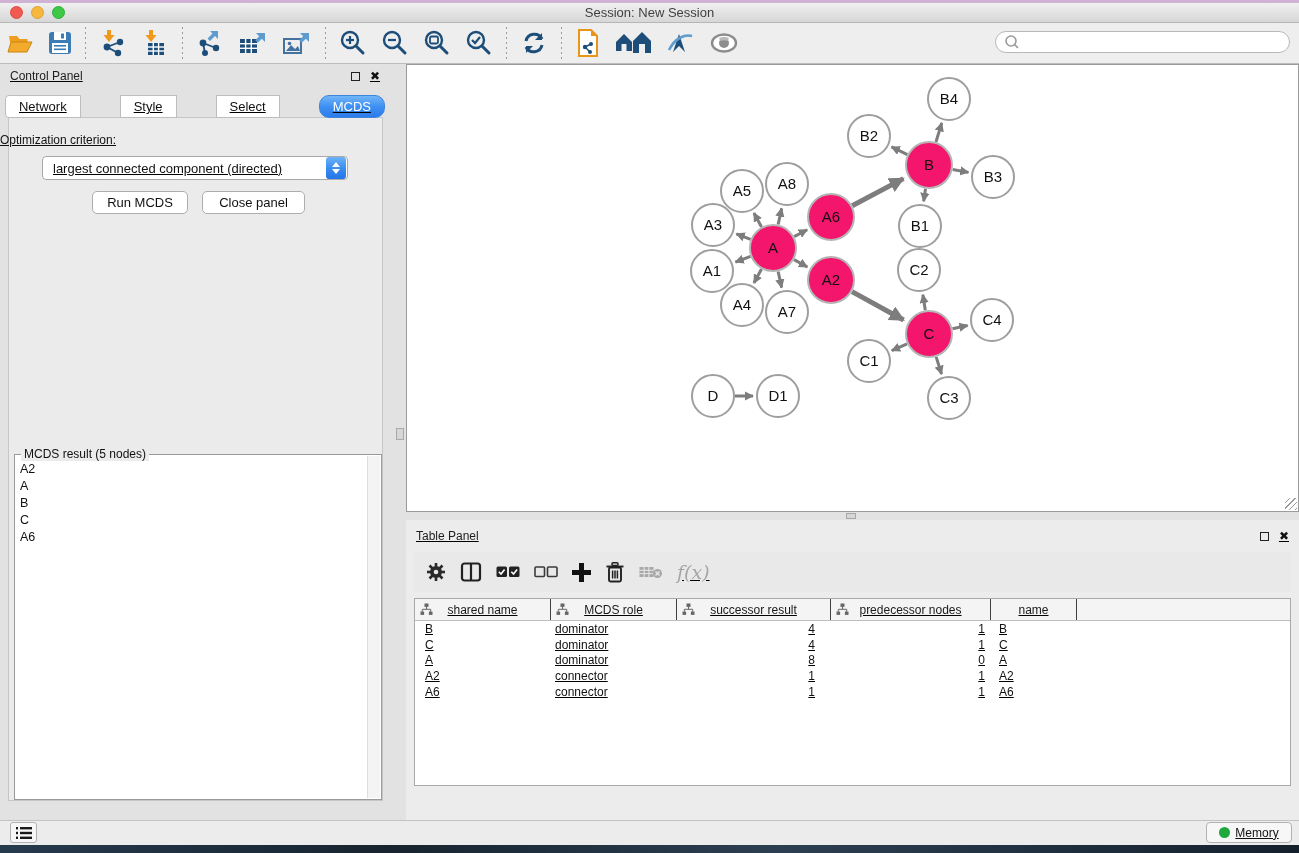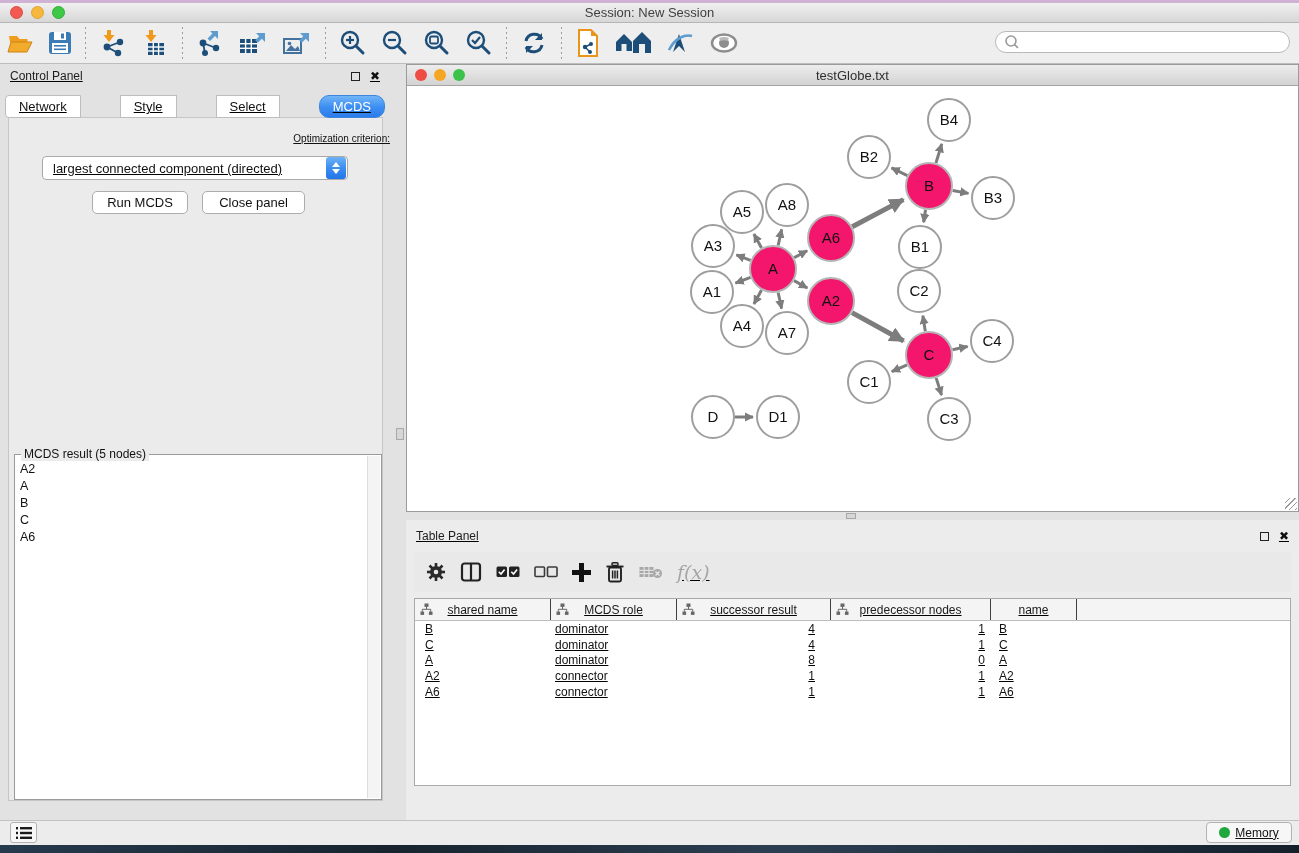--- a/index.html
+++ b/index.html
@@ -39,21 +39,21 @@
 
   #cp-tabs { position:absolute; left:0; top:95px; width:390px; display:flex; justify-content:center;gap:40px; }
   .seg-tab { font-size:13px; color:#111; background:#fff; border:1px solid #bdbdbd;
     padding:3px 13px; margin-left:-1px; position:relative; }
   .seg-tab:first-child { border-radius:4px 0 0 4px; margin-left:0; }
   .seg-tab:last-child { border-radius:0 4px 4px 0; }
   .seg-tab.active { background:linear-gradient(#72b5f8,#3f90f2 50%,#2b7cea); color:#fff; border-color:#3e86dd;
     border-radius:10px; z-index:2; }
 
   #cp-content { left:8px; top:117px; width:375px; height:684px; background:#ebebeb; border:1px solid #c6c6c6; }
-  #opt-label { left:0; top:133px; width:390px; text-align:right; font-size:10px; color:#111; }
+  #opt-label { left:0; top:133px; width:390px; text-align:left; font-size:12px; color:#111; }
   #criterion-select { left:42px; top:156px; width:306px; height:24px; background:#fff;
     border:1px solid #a9a9a9; border-radius:4px; display:flex; align-items:center; }
   #criterion-value { flex:1; font-size:13px; color:#111; padding-left:10px; white-space:nowrap; }
   #criterion-stepper { width:20px; height:22px; margin-right:1px; border-radius:3px;
     background:linear-gradient(#6db3f8,#3b8df0 50%,#2276e8); display:flex; flex-direction:column;
     align-items:center; justify-content:center; gap:2px; }
   .chev-up { width:0; height:0; border-left:4px solid transparent; border-right:4px solid transparent; border-bottom:5px solid #fff; }
   .chev-down { width:0; height:0; border-left:4px solid transparent; border-right:4px solid transparent; border-top:5px solid #fff; }
   .mac-btn { position:absolute; height:23px; background:#fff; border:1px solid #adadad; border-radius:5px;
     font-size:13px; color:#111; display:flex; align-items:center; justify-content:center; }
@@ -309,26 +309,20 @@
         <div class="litem">B</div>
         <div class="litem">C</div>
         <div class="litem">A6</div>
       </div>
     <div id="result-scroll"></div>
   </div>
 
   <div class="mini-grip" style="left:396px; top:428px; width:8px; height:12px;"></div>
 
   <div class="abs" id="net-window">
-    <div id="net-titlebar">
-      <span class="tl2 red"></span>
-      <span class="tl2 orange"></span>
-      <span class="tl2 green"></span>
-      <div id="net-title">testGlobe.txt</div>
-    </div>
     <svg id="network-canvas-svg" width="891" height="425" viewBox="0 0 891 425">
         <defs>
           <marker id="arw" viewBox="0 0 10 10" refX="9" refY="5" markerWidth="3.1" markerHeight="3.1" orient="auto" markerUnits="strokeWidth">
             <path d="M0 0 L10 5 L0 10 z" fill="#7D7D7D"></path>
           </marker>
         </defs>
         <line x1="343.543265126549" y1="191.46729347687497" x2="328.3924321598448" y2="197.17990262825523" stroke="#7D7D7D" stroke-width="3" marker-end="url(#arw)"></line>
         <line x1="343.5900931847508" y1="174.40953572082114" x2="329.34365293255127" y2="168.94840029081132" stroke="#7D7D7D" stroke-width="3" marker-end="url(#arw)"></line>
         <line x1="354.5334732741604" y1="204.08361365718898" x2="346.9442986727496" y2="218.03790244042816" stroke="#7D7D7D" stroke-width="3" marker-end="url(#arw)"></line>
         <line x1="354.5334732741604" y1="161.91638634281102" x2="346.9442986727496" y2="147.96209755957184" stroke="#7D7D7D" stroke-width="3" marker-end="url(#arw)"></line>

